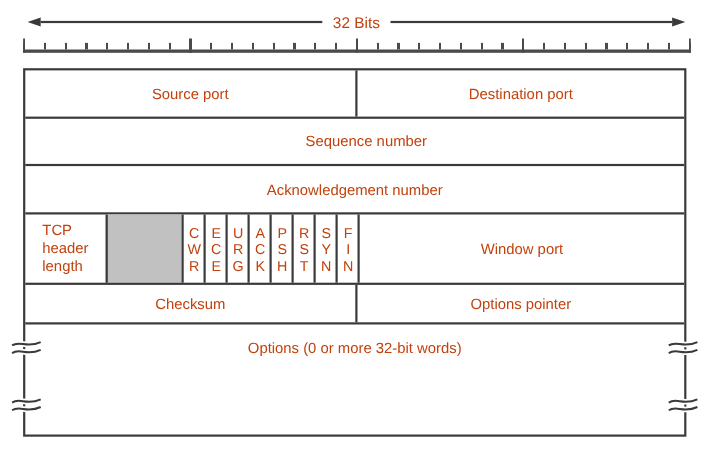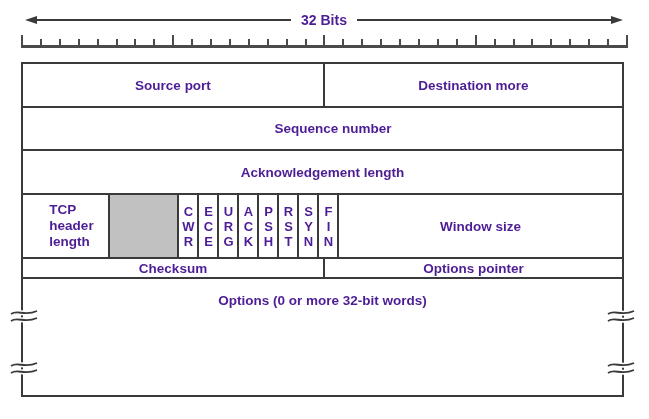--- a/index.html
+++ b/index.html
@@ -3,23 +3,22 @@
 <meta charset="utf-8">
 <style>
   html, body { margin: 0; padding: 0; background: #ffffff; }
   * { box-sizing: border-box; }
   .stage {
     position: relative;
     width: 649px;
     height: 419px;
     background: #ffffff;
     font-family: "Liberation Sans", sans-serif;
-    color: #4c1d95;
+    color: #c2410c;
     overflow: hidden;
-    font-weight: bold;
   }
 
   
   .bits-arrow {
     position: absolute;
     left: 25px;
     top: 12px;
     width: 598px;
     height: 16px;
     display: flex;
@@ -70,29 +69,29 @@
     align-items: center;
     justify-content: center;
     text-align: left;
   }
   .cell + .cell { border-left: 2px solid #3a3a3a; }
 
   .row-1 { height: 42px; }
   .row-2 { height: 43px; padding-left: 21px; }
   .row-3 { height: 44px; }
   .row-4 { height: 64px; }
-  .row-5 { height: 20px; }
+  .row-5 { height: 36px; }
   .row-6 { height: 44px; }
   .row-7 { flex: 1; }
 
   .half-left  { width: 300px; }
   .half-right { flex: 1; }
   .full { flex: 1; }
 
-  .tcp-len { width: 73px; line-height: 1.18; white-space: pre-line; margin-left: 12px; }
+  .tcp-len { width: 73px; line-height: 1.18; white-space: pre-line; }
   .reserved { width: 69px; background: #c1c1c1; }
   .flag {
     width: 20px;
     writing-mode: vertical-rl;
     text-orientation: upright;
     letter-spacing: 0;
     line-height: 18px;
     font-size: 13px;
     display: flex;
     align-items: center;
@@ -119,45 +118,45 @@
     <span class="arrow-line"></span>
     <span class="arrowhead right"></span>
   </div>
 
   <div class="ruler"></div>
 
   <div class="tcp-table">
 
     <div class="row row-1">
       <div class="cell half-left">Source port</div>
-      <div class="cell half-right">Destination more</div>
+      <div class="cell half-right">Destination port</div>
     </div>
 
     <div class="row row-2">
       <div class="cell full">Sequence number</div>
     </div>
 
     <div class="row row-3">
-      <div class="cell full">Acknowledgement length</div>
+      <div class="cell full">Acknowledgement number</div>
     </div>
 
     <div class="row row-4">
       <div class="cell tcp-len">TCP
 header
 length</div>
       <div class="cell reserved"></div>
       <div class="cell flag">CWR</div>
       <div class="cell flag">ECE</div>
       <div class="cell flag">URG</div>
       <div class="cell flag">ACK</div>
       <div class="cell flag">PSH</div>
       <div class="cell flag">RST</div>
       <div class="cell flag">SYN</div>
       <div class="cell flag">FIN</div>
-      <div class="cell window">Window size</div>
+      <div class="cell window">Window port</div>
     </div>
 
     <div class="row row-5">
       <div class="cell half-left">Checksum</div>
       <div class="cell half-right">Options pointer</div>
     </div>
 
     <div class="row row-6">
       <div class="cell full">Options (0 or more 32-bit words)</div>
     </div>

